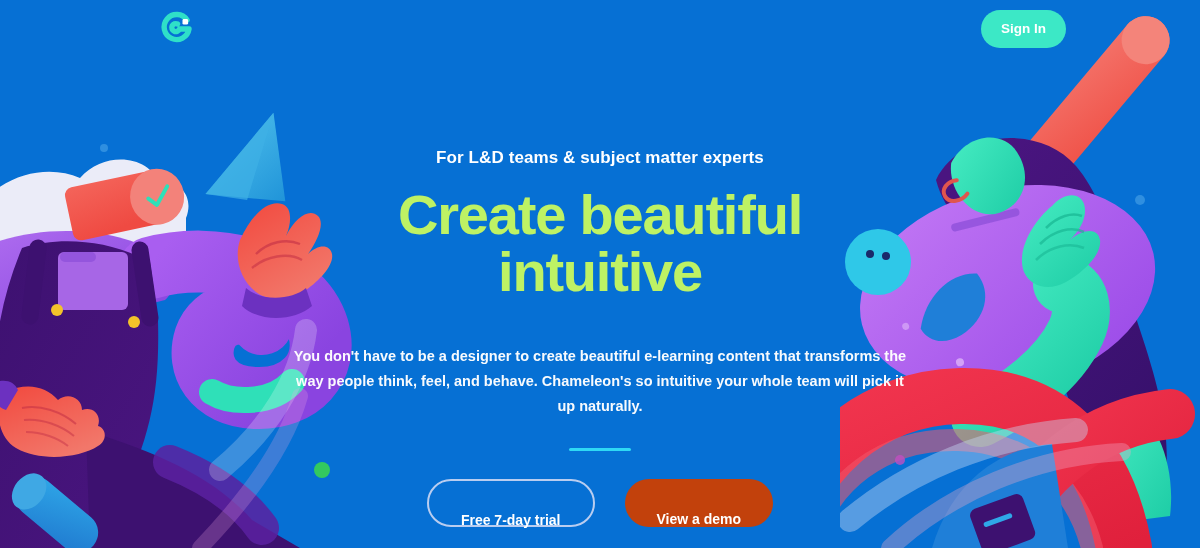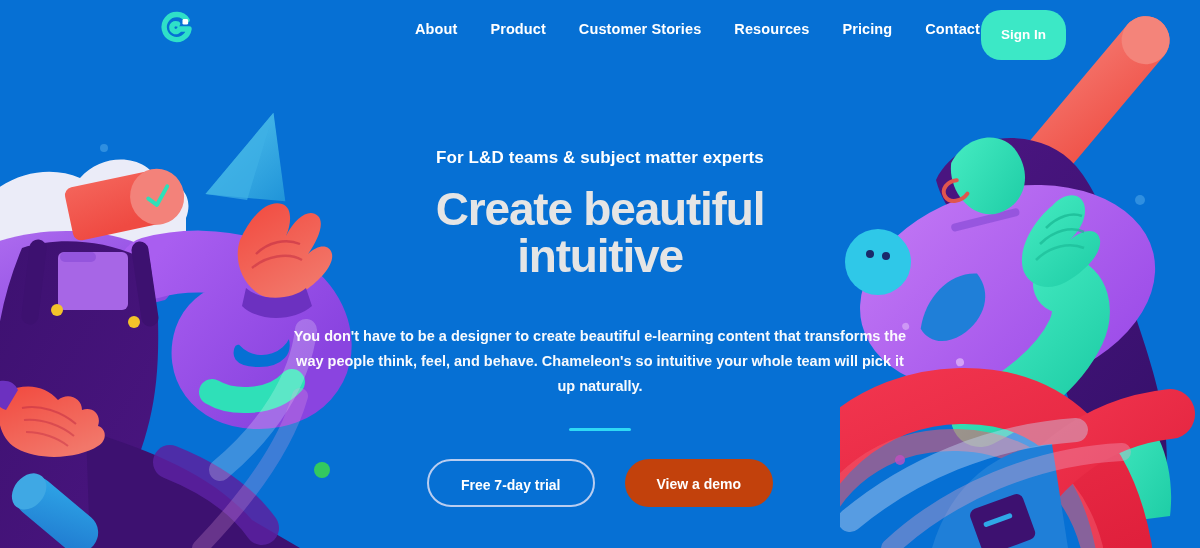--- a/index.html
+++ b/index.html
@@ -35,54 +35,54 @@
     letter-spacing:.1px; text-decoration:none;
     margin-right:33px; white-space:nowrap; line-height:18px;
     cursor:pointer;
   }
   .nav-link:last-of-type { margin-right:0; }
   .signin {
     position:absolute; left:981px; top:10px;
     background:#3ce8c6; color:#ffffff;
     font-size:13.5px; font-weight:700;
     border:none; border-radius:20px;
-    padding:0 20px; height:50px; line-height:38px;
+    padding:0 20px; height:38px; line-height:38px;
     cursor:pointer; white-space:nowrap;
   }
 
   
   .content {
     position:absolute; left:50%; transform:translateX(-50%);
     top:148px; width:660px; text-align:center; z-index:30;
   }
   .eyebrow {
     color:#ffffff; font-size:17px; font-weight:700;
     letter-spacing:.1px; margin-bottom:18px;
   }
   .headline {
-    color:#e5e5e5; font-size:46px; font-weight:700;
+    color:#bef264; font-size:56px; font-weight:700;
     line-height:1.02; letter-spacing:-1.2px;
   }
   .headline .l2 { display:block; }
   .subtext {
     color:#ffffff; font-size:14.5px; font-weight:600;
     line-height:1.72; margin-top:44px; opacity:.97;
     padding:0 18px;
   }
   .divider {
     width:62px; height:3px; background:#2fd9f5;
     border-radius:2px; margin:29px auto 0;
   }
   .ctas {
     margin-top:28px; display:flex; justify-content:center;
     align-items:center; gap:30px;
   }
   .btn {
     border-radius:26px; font-size:14px; font-weight:700;
-    height:48px; line-height:46px; padding:1px 32px;
+    height:48px; line-height:46px; padding:16px 32px;
     cursor:pointer; white-space:nowrap;
   }
   .btn-outline {
     background:transparent; color:#ffffff;
     border:2px solid #b9cdf0;
   }
   .btn-solid {
     background:#c2410c; color:#ffffff; border:none;
     line-height:48px;
   }
@@ -285,28 +285,20 @@
 
   <nav class="nav">
 
     <div class="logo-wrap">
       <svg width="40" height="40" viewBox="0 0 40 40" aria-hidden="true">
         <path d="M30 11 A12.5 12.5 0 1 0 32 20 L 22.5 20 A4 4 0 1 1 20.5 15" fill="none" stroke="#2fe0c8" stroke-width="5.4" stroke-linecap="round" stroke-linejoin="round"></path>
         <rect x="25.5" y="10" width="5.6" height="5.6" rx="1.4" fill="#ffffff"></rect>
       </svg>
     </div>
 
-    <div class="nav-links">
-      <a class="nav-link" href="#">About</a>
-      <a class="nav-link" href="#">Product</a>
-      <a class="nav-link" href="#">Customer Stories</a>
-      <a class="nav-link" href="#">Resources</a>
-      <a class="nav-link" href="#">Pricing</a>
-      <a class="nav-link" href="#">Contact</a>
-    </div>
 
     <button class="signin">Sign In</button>
   </nav>
 
   <div class="content">
     <div class="eyebrow">For L&amp;D teams &amp; subject matter experts</div>
 
     <h1 class="headline">
       <span>Create beautiful</span>
       <span class="l2">intuitive</span>

